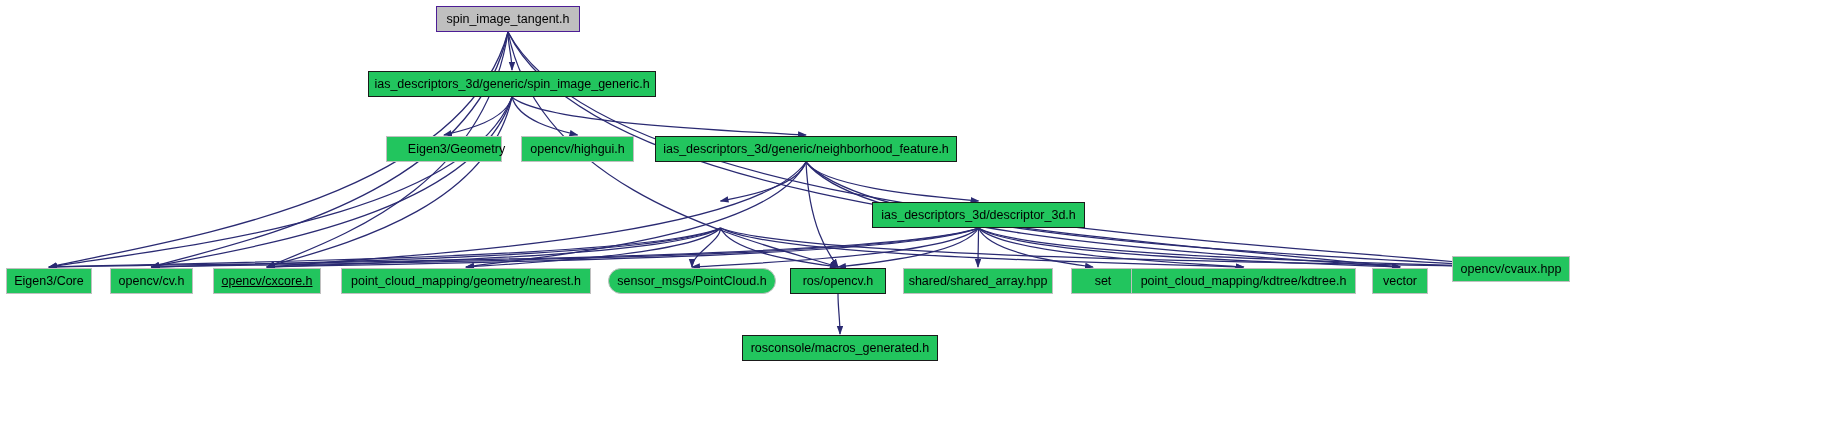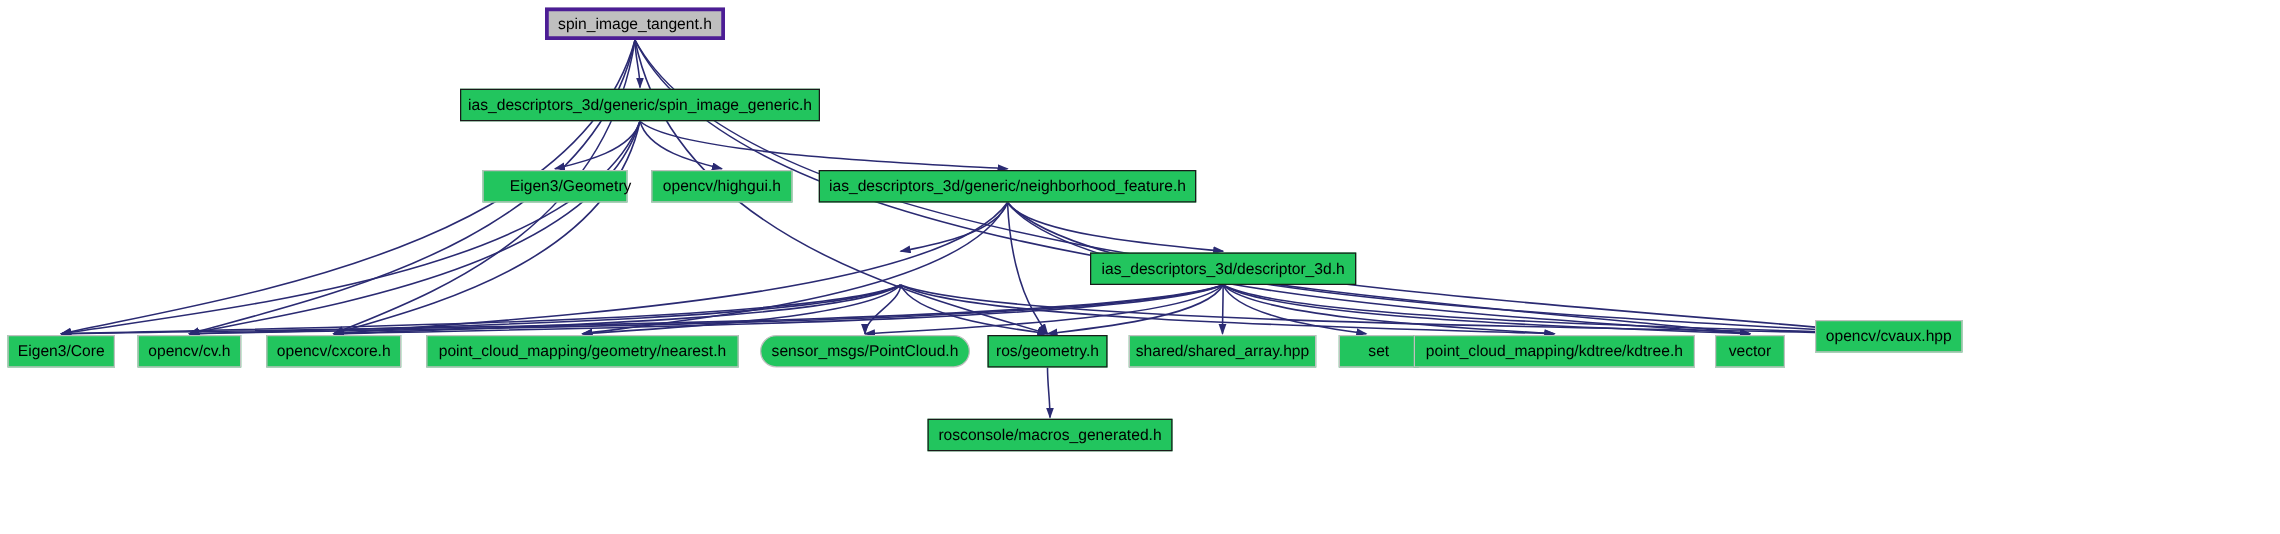--- a/index.html
+++ b/index.html
@@ -23,21 +23,21 @@
     border:1px solid #c0c0c0;
     color:#000000;
     font-size:12.5px;
     line-height:1;
     white-space:nowrap;
     padding:0 7px;
     z-index:5;
   }
   .node.root{
     background:#bfbfbf;
-    border:3px solid #4c1d95;
+    border:1px solid #4c1d95;
   }
   .node.strong{
     border:1px solid #1a1a1a;
   }
 </style>
 </head>
 <body>
 
 <div id="graph">
   <svg id="edges" viewBox="0 0 1824 427" xmlns="http://www.w3.org/2000/svg">
@@ -89,23 +89,23 @@
       </g>
   </svg>
 <div class="node root" style="left: 436px; top: 6px; width: 144px;">spin_image_tangent.h</div>
     <div class="node strong" style="left: 368px; top: 71px; width: 288px;">ias_descriptors_3d/generic/spin_image_generic.h</div>
     <div class="node" style="left: 386px; top: 136px; width: 116px; padding-left: 32px;">Eigen3/Geometry</div>
     <div class="node" style="left: 521px; top: 136px; width: 113px;">opencv/highgui.h</div>
     <div class="node strong" style="left: 655px; top: 136px; width: 302px;">ias_descriptors_3d/generic/neighborhood_feature.h</div>
     <div class="node strong" style="left: 872px; top: 202px; width: 213px;">ias_descriptors_3d/descriptor_3d.h</div>
     <div class="node" style="left: 6px; top: 268px; width: 86px;">Eigen3/Core</div>
     <div class="node" style="left: 110px; top: 268px; width: 83px;">opencv/cv.h</div>
-    <div class="node" style="left: 213px; top: 268px; width: 108px;">opencv/cxcore.h</div>
+    <div class="node" style="left: 213px; top: 268px; width: 108px; text-decoration: underline;">opencv/cxcore.h</div>
     <div class="node" style="left: 341px; top: 268px; width: 250px;">point_cloud_mapping/geometry/nearest.h</div>
     <div class="node" style="left: 608px; top: 268px; width: 168px; border-radius: 13px;">sensor_msgs/PointCloud.h</div>
-    <div class="node strong" style="left: 790px; top: 268px; width: 96px;">ros/geometry.h</div>
+    <div class="node strong" style="left: 790px; top: 268px; width: 96px;">ros/opencv.h</div>
     <div class="node" style="left: 903px; top: 268px; width: 150px;">shared/shared_array.hpp</div>
     <div class="node" style="left: 1071px; top: 268px; width: 64px;">set</div>
     <div class="node" style="left: 1131px; top: 268px; width: 225px;">point_cloud_mapping/kdtree/kdtree.h</div>
     <div class="node" style="left: 1372px; top: 268px; width: 56px;">vector</div>
     <div class="node" style="left: 1452px; top: 256px; width: 118px;">opencv/cvaux.hpp</div>
     <div class="node strong" style="left: 742px; top: 335px; width: 196px;">rosconsole/macros_generated.h</div>
   </div>
 
 </body></html>

